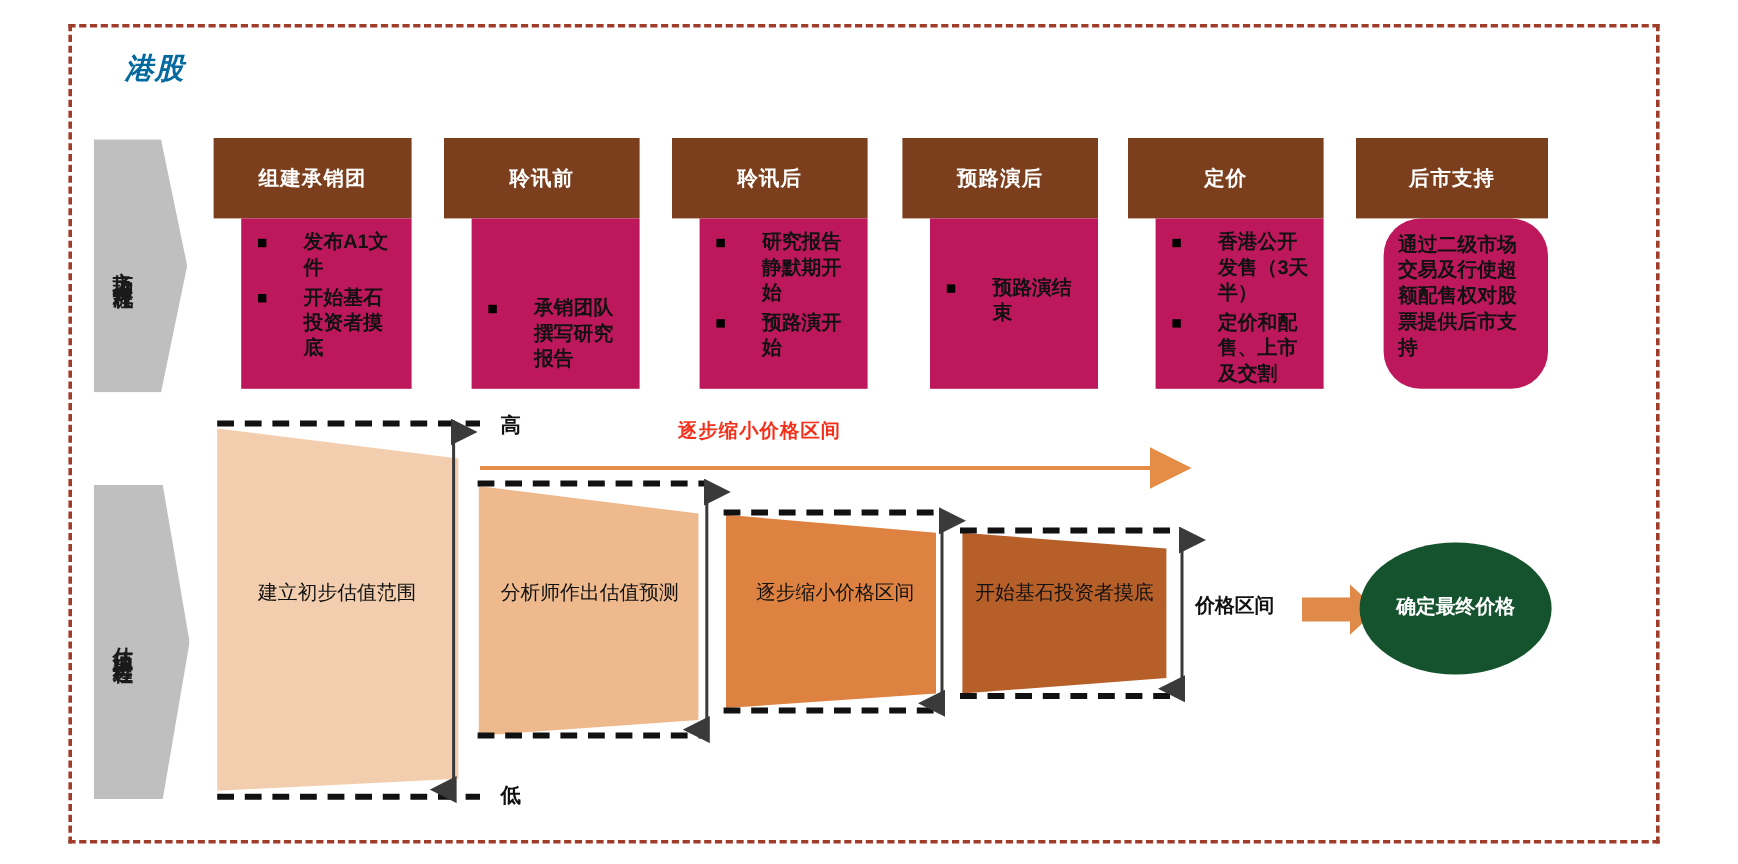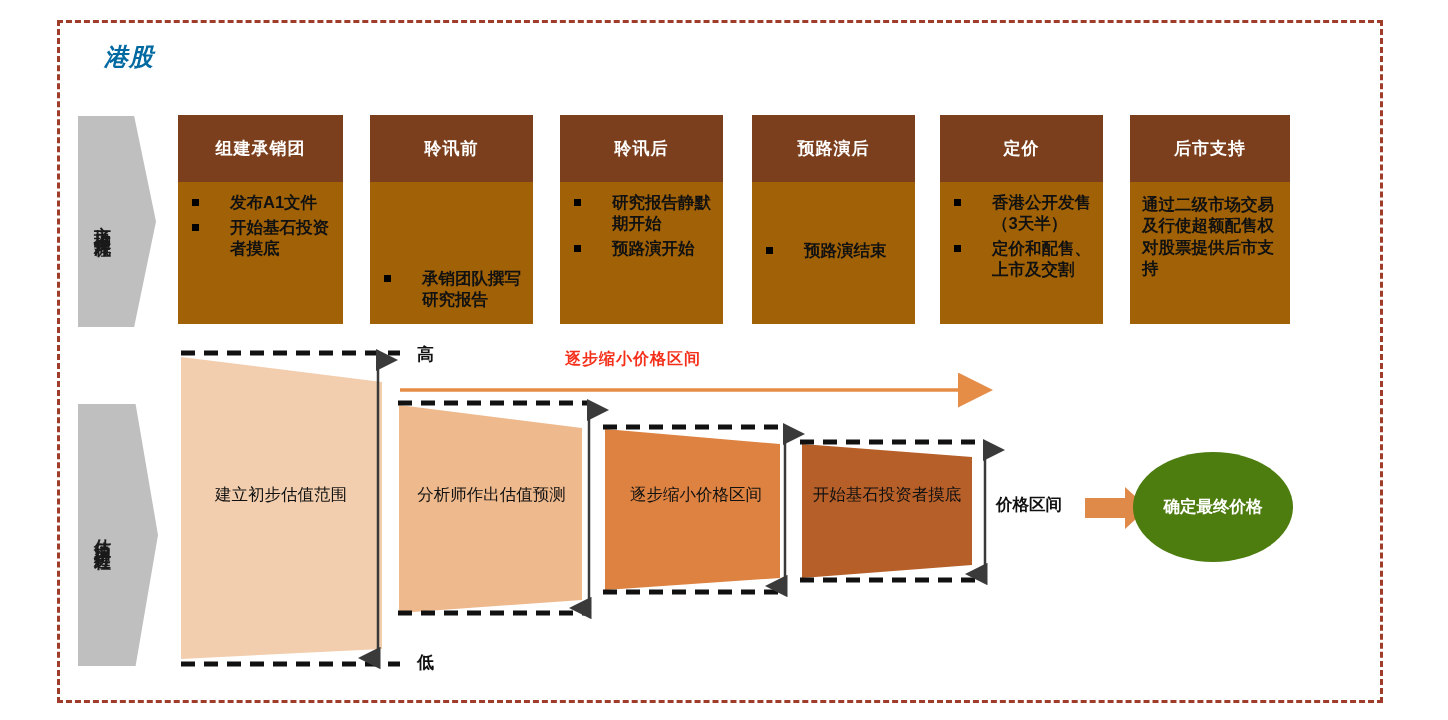--- a/index.html
+++ b/index.html
@@ -38,25 +38,26 @@
 
   
   .card{position:absolute;}
   .card-head{
     background:#7B3F1D;color:#ffffff;
     font-size:17px;font-weight:bold;
     display:flex;align-items:center;justify-content:center;
     height:67px;letter-spacing:1px;
   }
   .card-body{
-    background:#a16207;
+    background:#be185d;
     padding:10px 8px 10px 6px;
     box-sizing:border-box;
-  }
-  .card-body.plain{padding:12px 10px 10px 12px;}
+    margin-left:23px;
+  }
+  .card-body.plain{padding:12px 10px 10px 12px;border-radius:31px;}
   ul.bullets{margin:0;padding:0;list-style:none;}
   ul.bullets li{
     position:relative;
     font-size:16.5px;line-height:1.28;color:#111;
     font-weight:bold;
     padding-left:46px;
     margin-bottom:4px;
   }
   ul.bullets li:before{
     content:"";position:absolute;left:8px;top:7px;
@@ -89,21 +90,21 @@
   #ft-3{left:610px;top:484px;width:172px;}
   #ft-4{left:803px;top:484px;width:168px;}
 
   .range-label{
     position:absolute;left:996px;top:494px;
     font-size:16.5px;font-weight:bold;color:#111;white-space:nowrap;
   }
 
   .final-oval{
     position:absolute;left:1133px;top:452px;width:160px;height:110px;
-    background:#4d7c0f;border-radius:50%;
+    background:#14532d;border-radius:50%;
     display:flex;align-items:center;justify-content:center;
     color:#ffffff;font-size:16.5px;font-weight:bold;line-height:1.28;
     text-align:center;
   }
 </style>
 </head>
 <body>
 
 <div id="stage">
 

